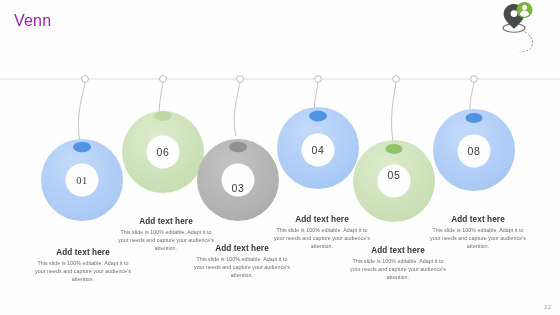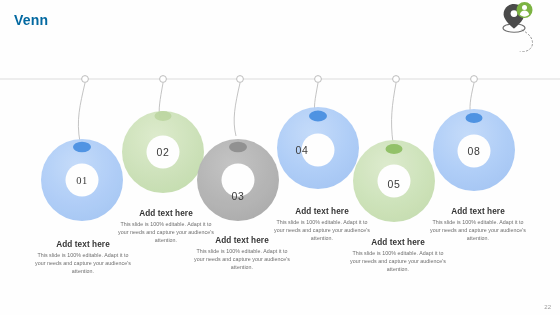--- a/index.html
+++ b/index.html
@@ -14,24 +14,24 @@
     position:absolute;inset:0;
     width:560px;height:315px;
     background:#fefefe;
     overflow:hidden;
   }
 
   
   #title{
     position:absolute;
     left:14px;top:12px;
-    font-size:14px;
-    color:#0369a1;
+    font-size:16px;
+    color:#a21caf;
     letter-spacing:.2px;
-    font-weight:700;
+    font-weight:400;
   }
 
   
   #pin-wrap{
     position:absolute;
     right:6px;top:0px;
     width:72px;height:52px;
   }
 
   
@@ -55,21 +55,21 @@
   .tblock{
     position:absolute;
     width:96px;
     text-align:center;
     transform:translateX(-50%);
   }
   .tblock .th{
     font-size:8.2px;
     font-weight:bold;
     color:#333333;
-    margin:0 0 2px 0;
+    margin:8px 0 2px 0;
     letter-spacing:.1px;
   }
   .tblock .tb{
     font-size:5.3px;
     line-height:1.55;
     color:#6d6d6d;
     margin:0;
     letter-spacing:.05px;
   }
 
@@ -176,24 +176,24 @@
 
     <g opacity="0.96">
       <circle cx="394" cy="181" r="41" fill="url(#gGreen)"></circle>
       <ellipse cx="394" cy="149" rx="8.5" ry="5" fill="#8ebf63"></ellipse>
       <circle cx="394" cy="181" r="16.5" fill="#ffffff"></circle>
     </g>
 
   </svg>
 
   <div class="num" style="left:82px;top:180px;font-family:Liberation Serif, serif;">01</div>
-  <div class="num" style="left:163px;top:152px;">02</div>
-  <div class="num" style="left:238px;top:196px;">03</div>
-  <div class="num" style="left:302px;top:150px;">04</div>
-  <div class="num" style="left:394px;top:184px;">05</div>
+  <div class="num" style="left:163px;top:152px;">06</div>
+  <div class="num" style="left:238px;top:188px;">03</div>
+  <div class="num" style="left:318px;top:150px;">04</div>
+  <div class="num" style="left:394px;top:175px;">05</div>
   <div class="num" style="left:474px;top:151px;">08</div>
 
   <div class="tblock" style="left:83px;top:240px;">
     <p class="th">Add text here</p>
     <p class="tb">This slide is 100% editable. Adapt it to your needs and capture your audience's attention.</p>
   </div>
 
   <div class="tblock" style="left:166px;top:209px;">
     <p class="th">Add text here</p>
     <p class="tb">This slide is 100% editable. Adapt it to your needs and capture your audience's attention.</p>

